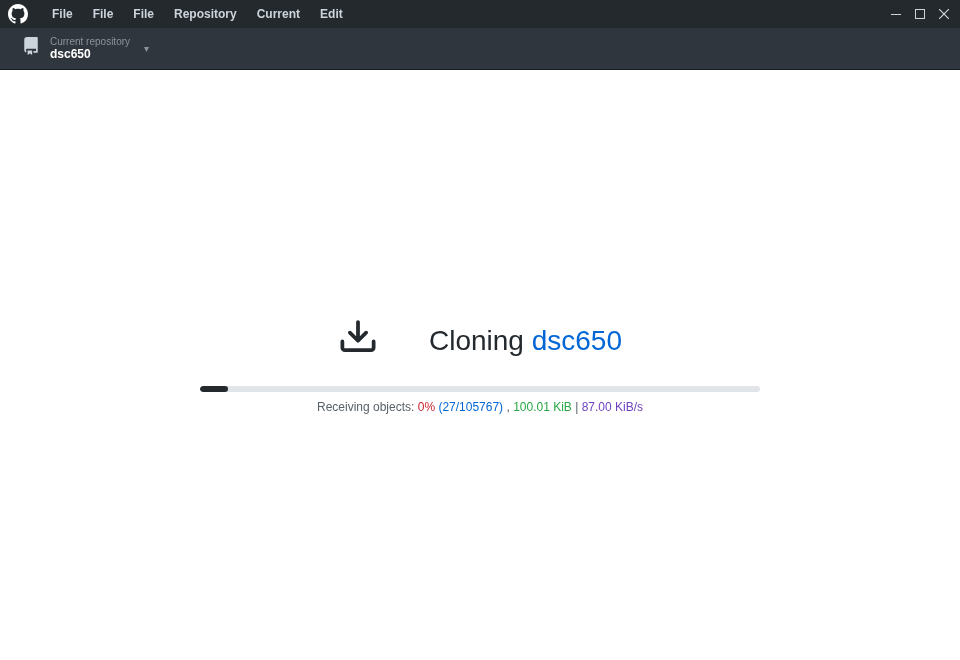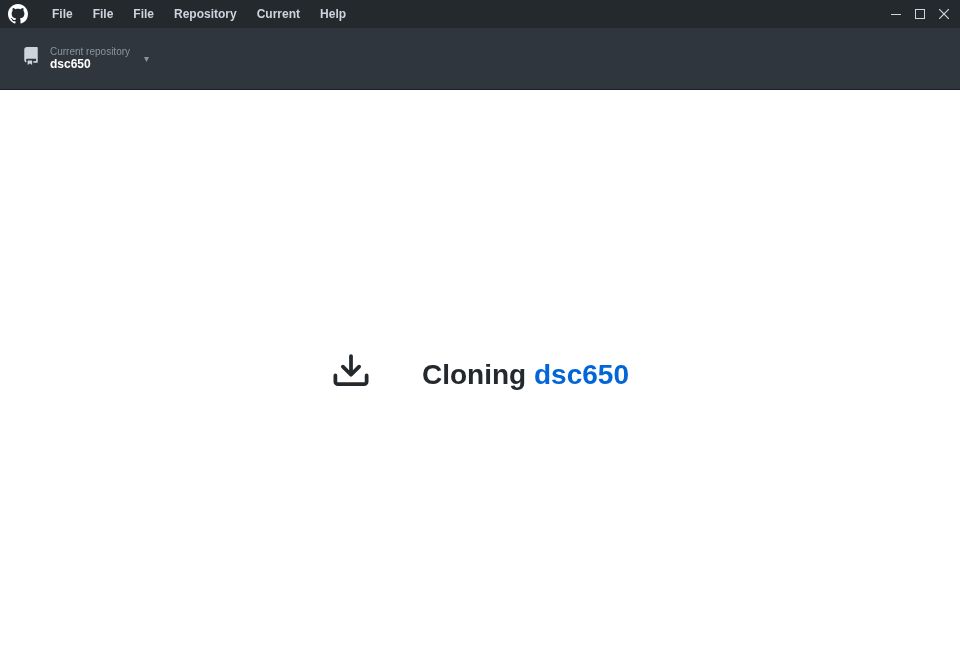--- a/index.html
+++ b/index.html
@@ -66,21 +66,21 @@
       align-items: center;
       justify-content: center;
       cursor: pointer;
       color: #cdd5dc;
       font-size: 12px;
     }
 
     
     .toolbar {
       background: #2f363d;
-      height: 62px;
+      height: 42px;
       display: flex;
       align-items: center;
       padding: 0 12px;
       gap: 0;
       flex-shrink: 0;
       border-bottom: 1px solid #1b1f23;
     }
 
     .repo-selector {
       display: flex;
@@ -135,21 +135,21 @@
       gap: 12px;
     }
 
     .clone-icon {
       font-size: 36px;
       color: #24292e;
     }
 
     .clone-title {
       font-size: 28px;
-      font-weight: 700;
+      font-weight: 400;
       color: #24292e;
       margin-left: 39px;
     }
 
     .clone-title .repo-highlight {
       color: #0366d6;
     }
 
     .progress-container {
       display: flex;
@@ -198,21 +198,21 @@
                .68 0 1.36.09 2 .27 1.53-1.04 2.2-.82 2.2-.82.44 1.1.16 1.92.08 2.12
                .51.56.82 1.27.82 2.15 0 3.07-1.87 3.75-3.65 3.95.29.25.54.73.54 1.48
                0 1.07-.01 1.93-.01 2.2 0 .21.15.46.55.38A8.013 8.013 0 0016 8c0-4.42-3.58-8-8-8z"></path>
     </svg>
     <div class="menu-items">
       <span class="menu-item">File</span>
       <span class="menu-item">File</span>
       <span class="menu-item">File</span>
       <span class="menu-item">Repository</span>
       <span class="menu-item">Current</span>
-      <span class="menu-item">Help</span>
+      <span class="menu-item">Edit</span>
     </div>
   </div>
   <div class="titlebar-controls">
     <div class="win-btn">
       <svg width="10" height="1" viewBox="0 0 10 1">
           <rect width="10" height="1" fill="#cdd5dc"></rect>
         </svg>
     </div>
     <div class="win-btn">
       <svg width="10" height="10" viewBox="0 0 10 10">
@@ -254,13 +254,27 @@
                  0 00.25-.25v-2.5a.75.75 0 011.5 0v2.5A1.75 1.75 0 0113.25 14H2.75z"></path>
         <path d="M7.25 7.689V2a.75.75 0 011.5 0v5.689l1.97-1.97a.749.749 0 111.06 1.06l-3.25
                  3.25a.749.749 0 01-1.06 0L4.22 6.779a.749.749 0 111.06-1.06l1.97 1.97z"></path>
       </svg>
     </span>
     <h1 class="clone-title">
       <span>Cloning </span><span class="repo-highlight">dsc650</span>
     </h1>
   </div>
 
+  <div class="progress-container">
+    <div class="progress-bar-bg">
+      <div class="progress-bar-fill"></div>
+    </div>
+    <div class="progress-text">
+      <span>Receiving objects:</span>
+      <span class="pct">0%</span>
+      <span class="count">(27/105767)</span>
+      <span>, </span>
+      <span class="size">100.01 KiB</span>
+      <span> | </span>
+      <span class="speed">87.00 KiB/s</span>
+    </div>
+  </div>
 </div>
 
 </body></html>

